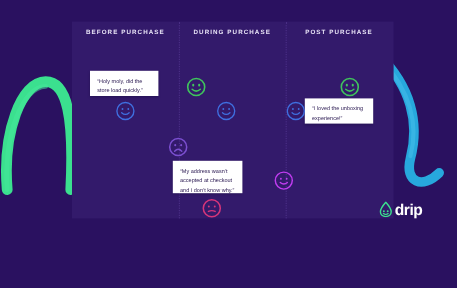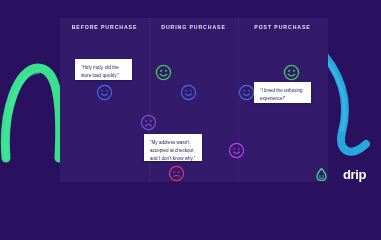--- a/index.html
+++ b/index.html
@@ -124,21 +124,21 @@
   #face-post-grin      { left: 223px; top: 46px; }
   #face-post-magenta   { left: 168px; top: 124px; }
 
   
   #logo {
     position: absolute;
     left: 316px;
     top: 168px;
     display: flex;
     align-items: flex-end;
-    gap: 16px;
+    gap: 2px;
   }
   #logo-wordmark {
     color: #ffffff;
     font-size: 13px;
     font-weight: bold;
     letter-spacing: -0.4px;
     font-family: "Liberation Sans", sans-serif;
     line-height: 1;
   }
 </style>

